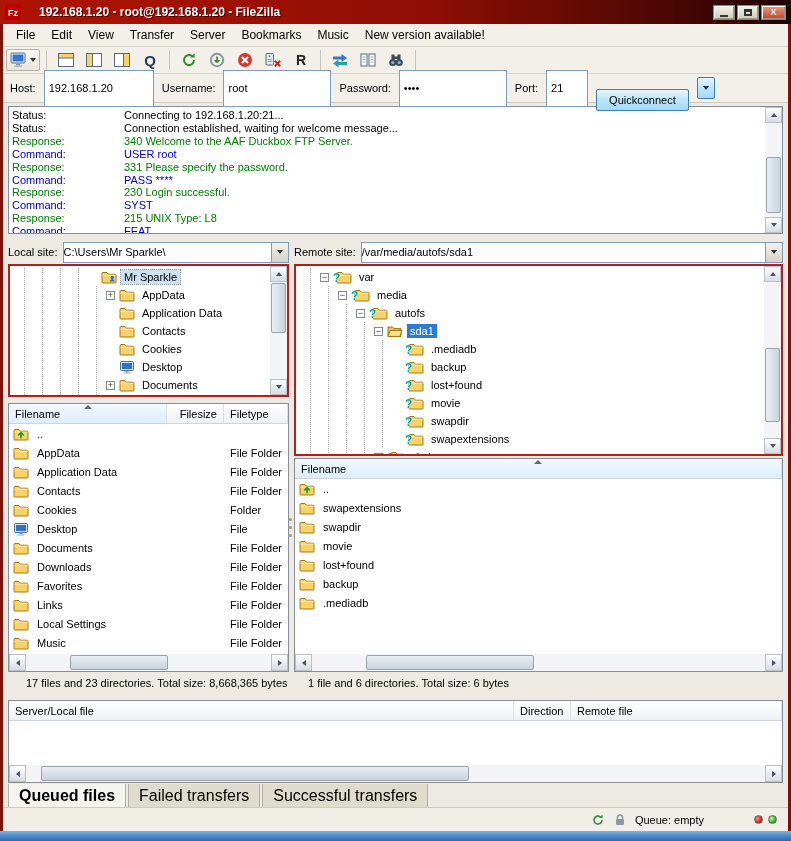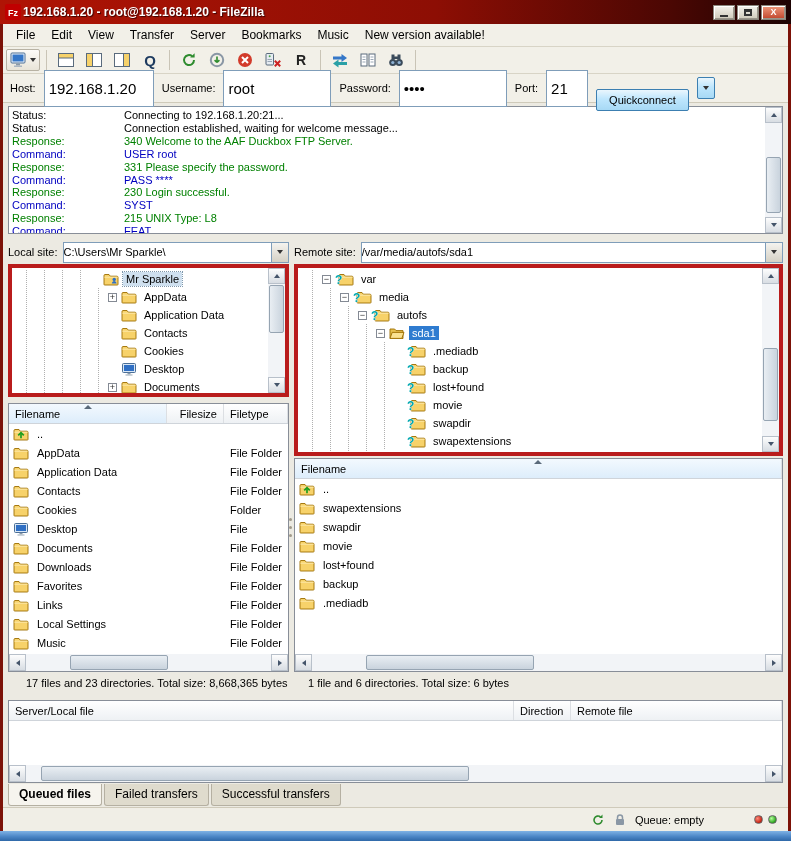--- a/index.html
+++ b/index.html
@@ -1,40 +1,40 @@
 <!DOCTYPE html>
 <html><head>
 <meta charset="utf-8">
 <style>
   *{margin:0;padding:0;box-sizing:border-box;font-family:"Liberation Sans","DejaVu Sans",sans-serif;}
   body{width:791px;height:841px;background:#555;}
   #window{position:relative;width:791px;height:841px;background:#eceae2;overflow:hidden;}
   .edge{position:absolute;top:24px;height:807px;width:3px;background:#7c1208;z-index:50;}
   .edge.left{left:0}.edge.right{right:0}
   
-  .titlebar{position:absolute;left:0;top:0;width:791px;height:24px;background:linear-gradient(90deg,#b01405 0%,#8d0e04 55%,#4a0703 85%,#1d0303 100%);display:flex;align-items:center;padding:0 5px;gap:2px;z-index:60;}
+  .titlebar{position:absolute;left:0;top:0;width:791px;height:24px;background:linear-gradient(90deg,#b01405 0%,#8d0e04 55%,#4a0703 85%,#1d0303 100%);display:flex;align-items:center;padding:0 5px;gap:18px;z-index:60;}
   .title-text{flex:1;color:#fff;font-size:12px;font-weight:bold;text-shadow:1px 1px 1px #3a0200;white-space:nowrap;overflow:hidden;}
   .win-btns{display:flex;gap:2px;}
   .wb{width:22px;height:15px;border:1px solid #8a867c;background:linear-gradient(#f4f2ec,#cfcaba);display:flex;align-items:center;justify-content:center;box-shadow:inset 1px 1px 0 #fff,inset -1px -1px 0 #9a958a;}
   .wb.close{width:25px;background:linear-gradient(#ef9a7d,#c0452c);color:#fff;font-size:9px;font-weight:bold;}
   .glyph-min{width:8px;height:2px;background:#333;margin-top:7px;}
   .glyph-max{width:8px;height:7px;border:2px solid #333;border-top-width:3px;}
   
   .menubar{position:absolute;left:0;top:24px;width:791px;height:23px;background:#f2f0e8;border-bottom:1px solid #d8d4c6;display:flex;align-items:center;padding-left:8px;font-size:12px;z-index:40;}
   .menu-item{padding:3px 8px;white-space:nowrap;}
   
   .toolbar{position:absolute;left:0;top:47px;width:791px;height:27px;background:#f2f0e8;border-bottom:1px solid #d8d4c6;display:flex;align-items:center;padding-left:6px;gap:2px;z-index:40;}
   .tb-btn{min-width:26px;height:22px;display:flex;align-items:center;justify-content:center;border:1px solid transparent;border-radius:2px;gap:2px;}
   .tb-btn.wide{border:1px solid #b8b2a4;background:linear-gradient(#fcfbf8,#e8e4d8);padding:0 3px;}
   .tb-sep{width:1px;height:20px;background:#c9c4b6;margin:0 4px;}
   .tb-ic{display:flex;}
   .caret{width:0;height:0;border-left:3.5px solid transparent;border-right:3.5px solid transparent;border-top:4px solid #333;}
   
   .quickbar{position:absolute;left:0;top:74px;width:791px;height:29px;background:#f2f0e8;border-bottom:1px solid #cfcaba;display:flex;align-items:center;padding:0 10px;gap:8px;font-size:11px;z-index:40;}
-  .qc-input{height:37px;border:1px solid #7f9db9;padding:0 4px;font-size:15px;background:#fff;}
+  .qc-input{height:37px;border:1px solid #7f9db9;padding:0 4px;font-size:11px;background:#fff;}
   .qc-btn{height:22px;padding:0 12px;font-size:11px;border:1px solid #3c7fb1;border-radius:2px;background:linear-gradient(#eaf6fd,#bee6fd 45%,#a7d9f5);cursor:default;margin-top:24px;}
   .qc-caret-btn{width:18px;height:22px;border:1px solid #3c7fb1;border-radius:2px;background:linear-gradient(#eaf6fd,#bee6fd 45%,#a7d9f5);display:flex;align-items:center;justify-content:center;}
   
   .logpane{position:absolute;left:8px;top:106px;width:775px;height:128px;background:#fff;border:1px solid #888e98;overflow:hidden;font-size:11px;line-height:12.9px;padding:2px 0 0 3px;}
   .log-line{white-space:nowrap;}
   .log-label{display:inline-block;width:112px;}
   .log-line.status{color:#000;}
   .log-line.response{color:#008000;}
   .log-line.command{color:#0000c0;}
   
@@ -49,21 +49,21 @@
   .tri-up{width:0;height:0;border-left:3.5px solid transparent;border-right:3.5px solid transparent;border-bottom:4.5px solid #44546a;}
   .tri-down{width:0;height:0;border-left:3.5px solid transparent;border-right:3.5px solid transparent;border-top:4.5px solid #44546a;}
   .tri-left{width:0;height:0;border-top:3.5px solid transparent;border-bottom:3.5px solid transparent;border-right:4.5px solid #44546a;}
   .tri-right{width:0;height:0;border-top:3.5px solid transparent;border-bottom:3.5px solid transparent;border-left:4.5px solid #44546a;}
   
   .site-row{position:absolute;display:flex;align-items:center;gap:5px;font-size:11px;height:22px;}
   .combo{flex:1;height:21px;border:1px solid #7f9db9;background:#fff;display:flex;align-items:center;overflow:hidden;}
   .combo-text{flex:1;padding:0 0;white-space:nowrap;overflow:hidden;}
   .combo-btn{width:17px;height:100%;background:linear-gradient(#f4f3ef,#d5d1c5);border-left:1px solid #7f9db9;display:flex;align-items:center;justify-content:center;flex:none;}
   
-  .tree{position:absolute;background:#fff;border:4px solid #b91c1c;overflow:hidden;font-size:11px;padding-top:2px;}
+  .tree{position:absolute;background:#fff;border:2px solid #b91c1c;overflow:hidden;font-size:11px;padding-top:2px;}
   .tree-row{height:18px;display:flex;align-items:center;white-space:nowrap;padding-left:6px;}
   .guide{width:18px;height:18px;flex:none;background-image:linear-gradient(#b0b0b0 50%,transparent 50%);background-size:1px 2px;background-repeat:repeat-y;background-position:8px 0;}
   .expander{width:9px;height:9px;border:1px solid #848a94;background:#fff;display:flex;align-items:center;justify-content:center;font-size:9px;line-height:1;margin-right:4px;flex:none;color:#333;}
   .expander.blank{visibility:hidden;}
   .ticon{flex:none;margin-right:4px;display:flex;}
   .tlabel{padding:1px 3px;}
   .tree-row.selected .tlabel{background:#2e7bd0;color:#fff;}
   .tree-row.inactive-selected .tlabel{background:#cfe0ef;outline:1px dotted #7f98ac;}
   
   .filelist{position:absolute;background:#fff;border:1px solid #888e98;overflow:hidden;}
@@ -80,21 +80,21 @@
   .lc1{width:158px;flex:none;}
   .lc2{width:57px;flex:none;justify-content:flex-end;}
   .lc3{flex:1;}
   .status-text{position:absolute;font-size:11px;padding:2px;white-space:nowrap;}
   
   .queuepane{position:absolute;left:8px;top:700px;width:775px;height:83px;background:#fff;border:1px solid #888e98;overflow:hidden;}
   .qc1{width:505px;flex:none;}
   .qc2{width:57px;flex:none;}
   .qc3{flex:1;}
   .tabs{position:absolute;left:8px;top:784px;height:21px;display:flex;align-items:flex-start;z-index:10;}
-  .tab{padding:3px 10px 4px;font-size:12px;border:1px solid #b5b0a2;border-top:none;background:#dfdbcd;margin-right:2px;border-radius:0 0 3px 3px;}
+  .tab{padding:3px 10px 4px;font-size:16px;border:1px solid #b5b0a2;border-top:none;background:#dfdbcd;margin-right:2px;border-radius:0 0 3px 3px;}
   .tab.active{font-weight:bold;background:#f6f4ee;}
   
   .statusbar{position:absolute;left:0;top:807px;width:791px;height:24px;background:#f0eee6;border-top:1px solid #cfcaba;display:flex;align-items:center;justify-content:flex-end;padding-right:14px;gap:8px;font-size:11px;z-index:40;}
   .led{width:9px;height:9px;border-radius:50%;border:1px solid #666;}
   .led.red{background:radial-gradient(circle at 35% 35%,#ff8a7a,#c01808 75%);}
   .led.green{background:radial-gradient(circle at 35% 35%,#b6ff9e,#1f9e12 75%);}
   .led-group{display:flex;gap:5px;margin-left:42px;}
   .bottom-strip{position:absolute;left:0;top:831px;width:791px;height:10px;background:linear-gradient(180deg,#7fb2e5 0%,#4c86c6 55%,#2f68a8 100%);z-index:60;}
   .splitter-grip{position:absolute;left:288px;top:508px;width:5px;height:38px;display:flex;flex-direction:column;align-items:center;justify-content:center;gap:5px;z-index:5;}
   .splitter-grip i{width:3px;height:3px;background:#a19a8a;border-radius:50%;}

